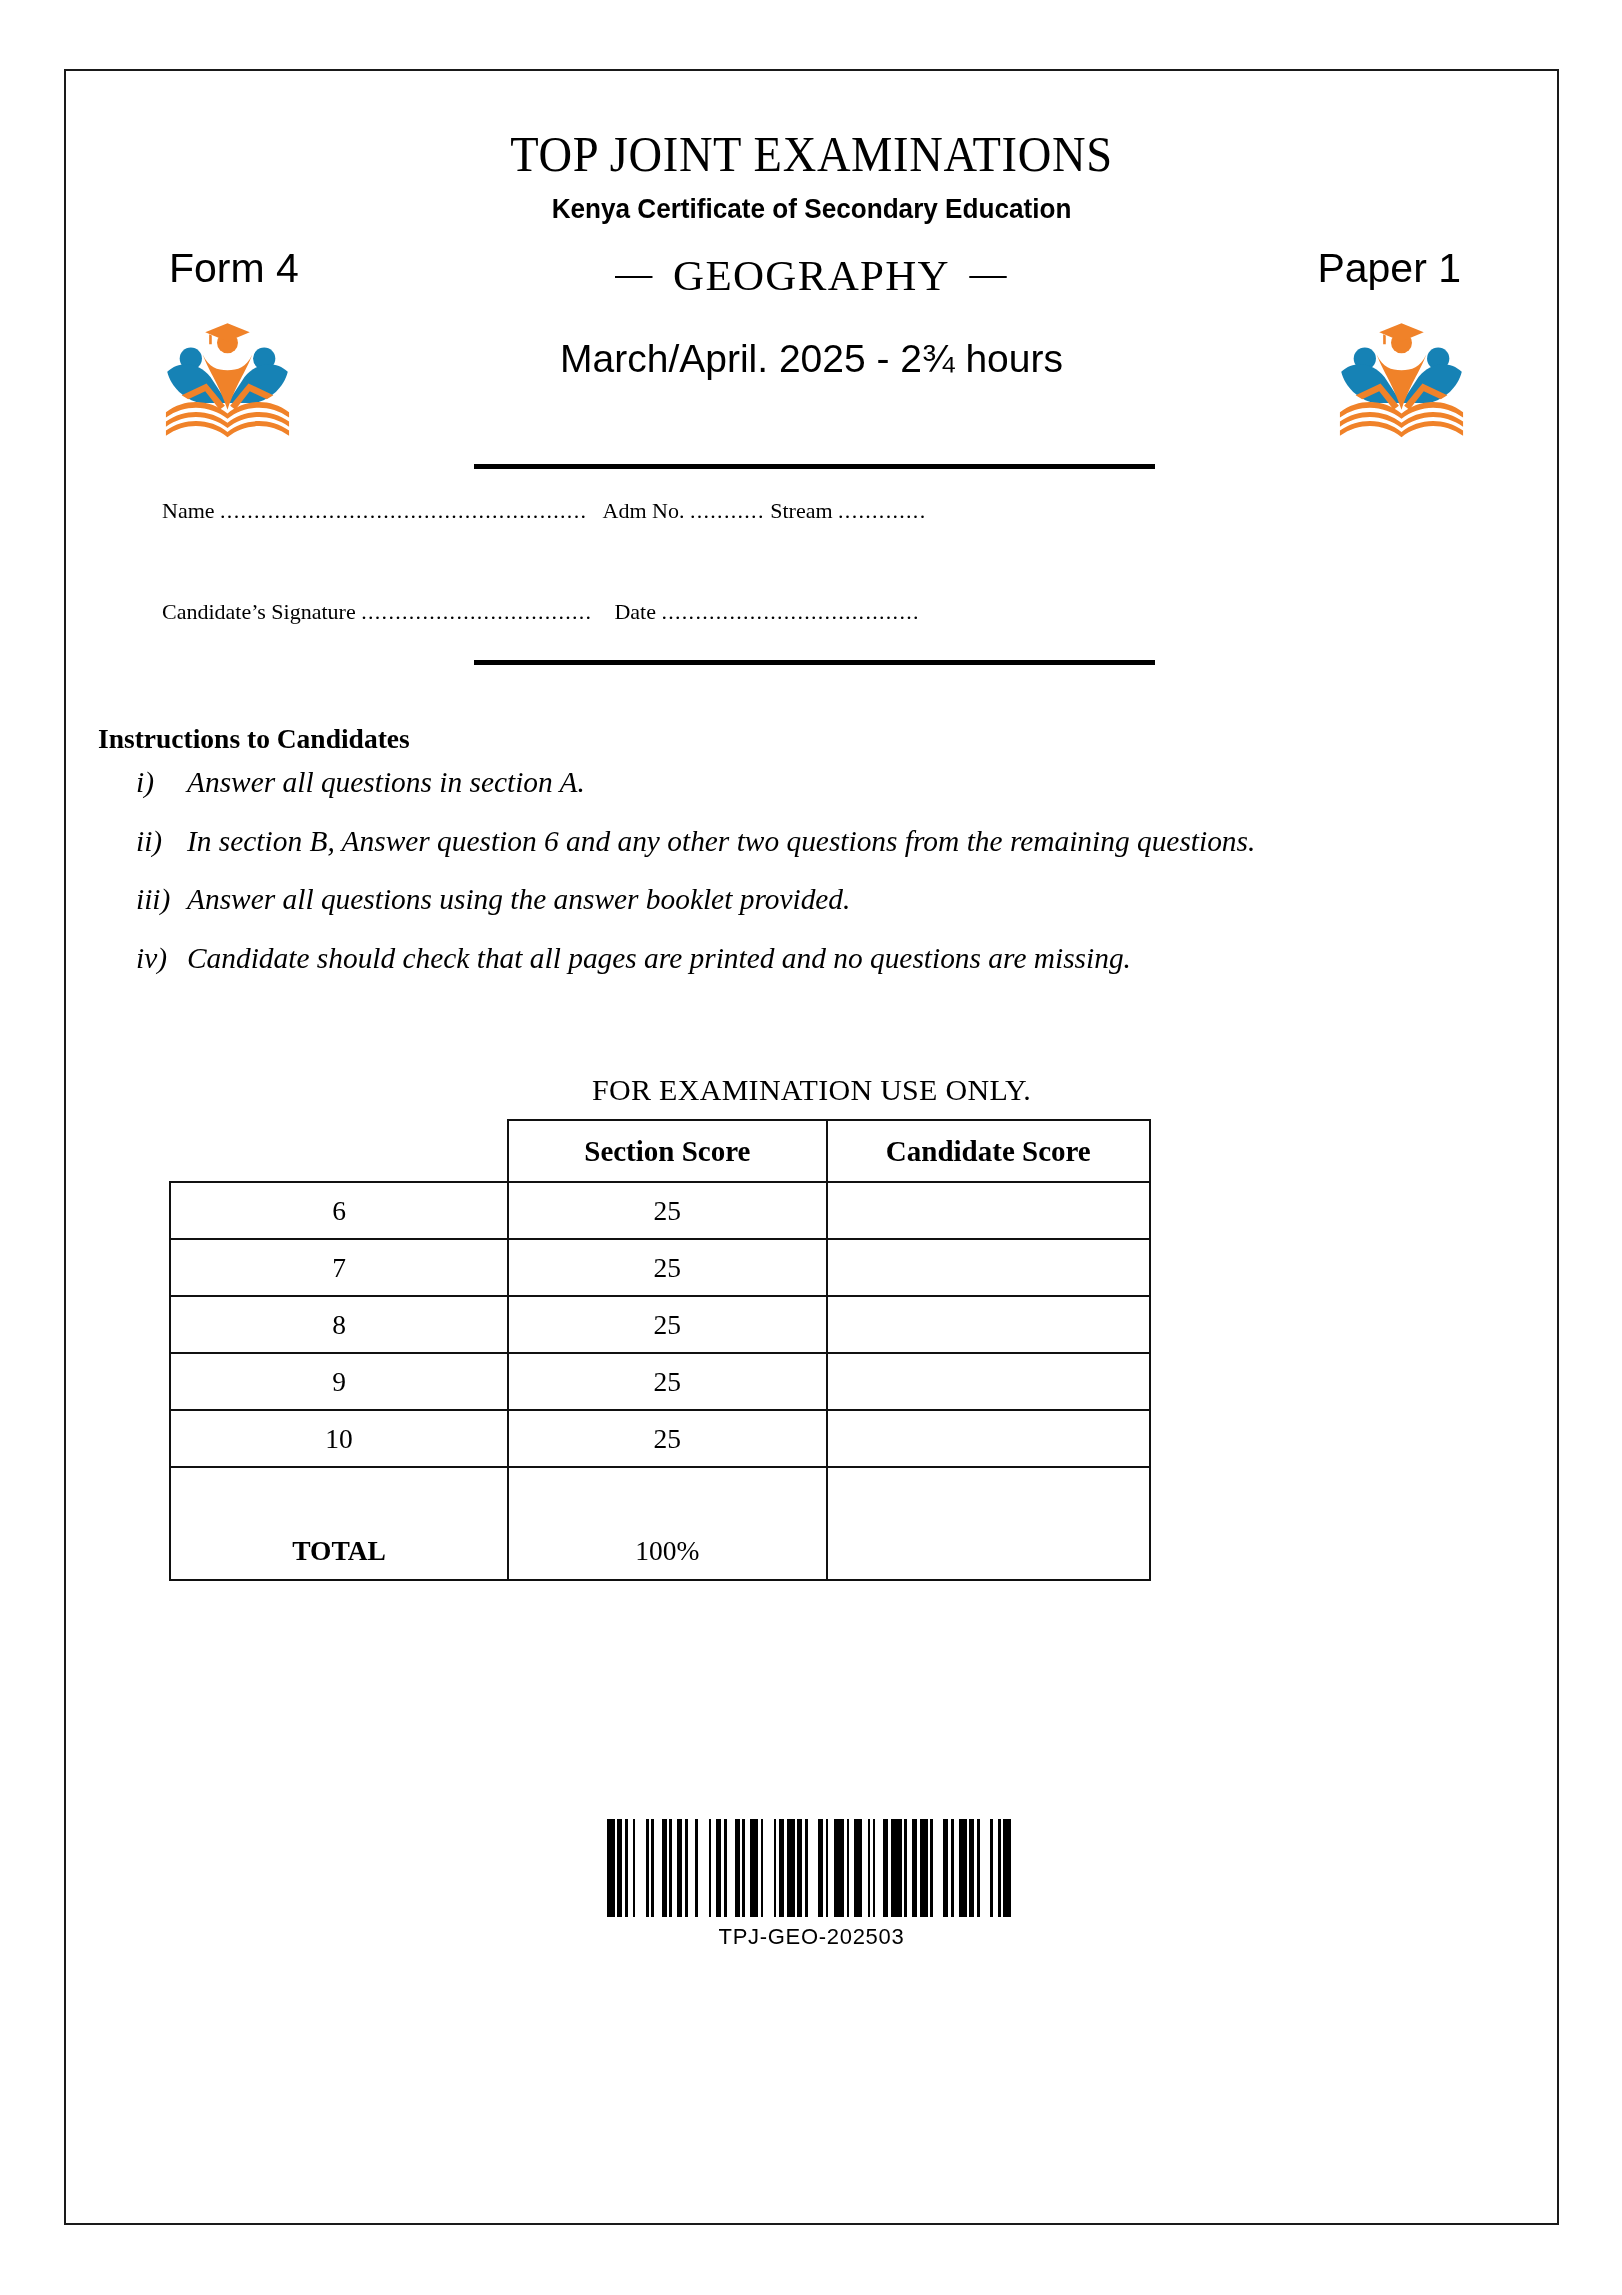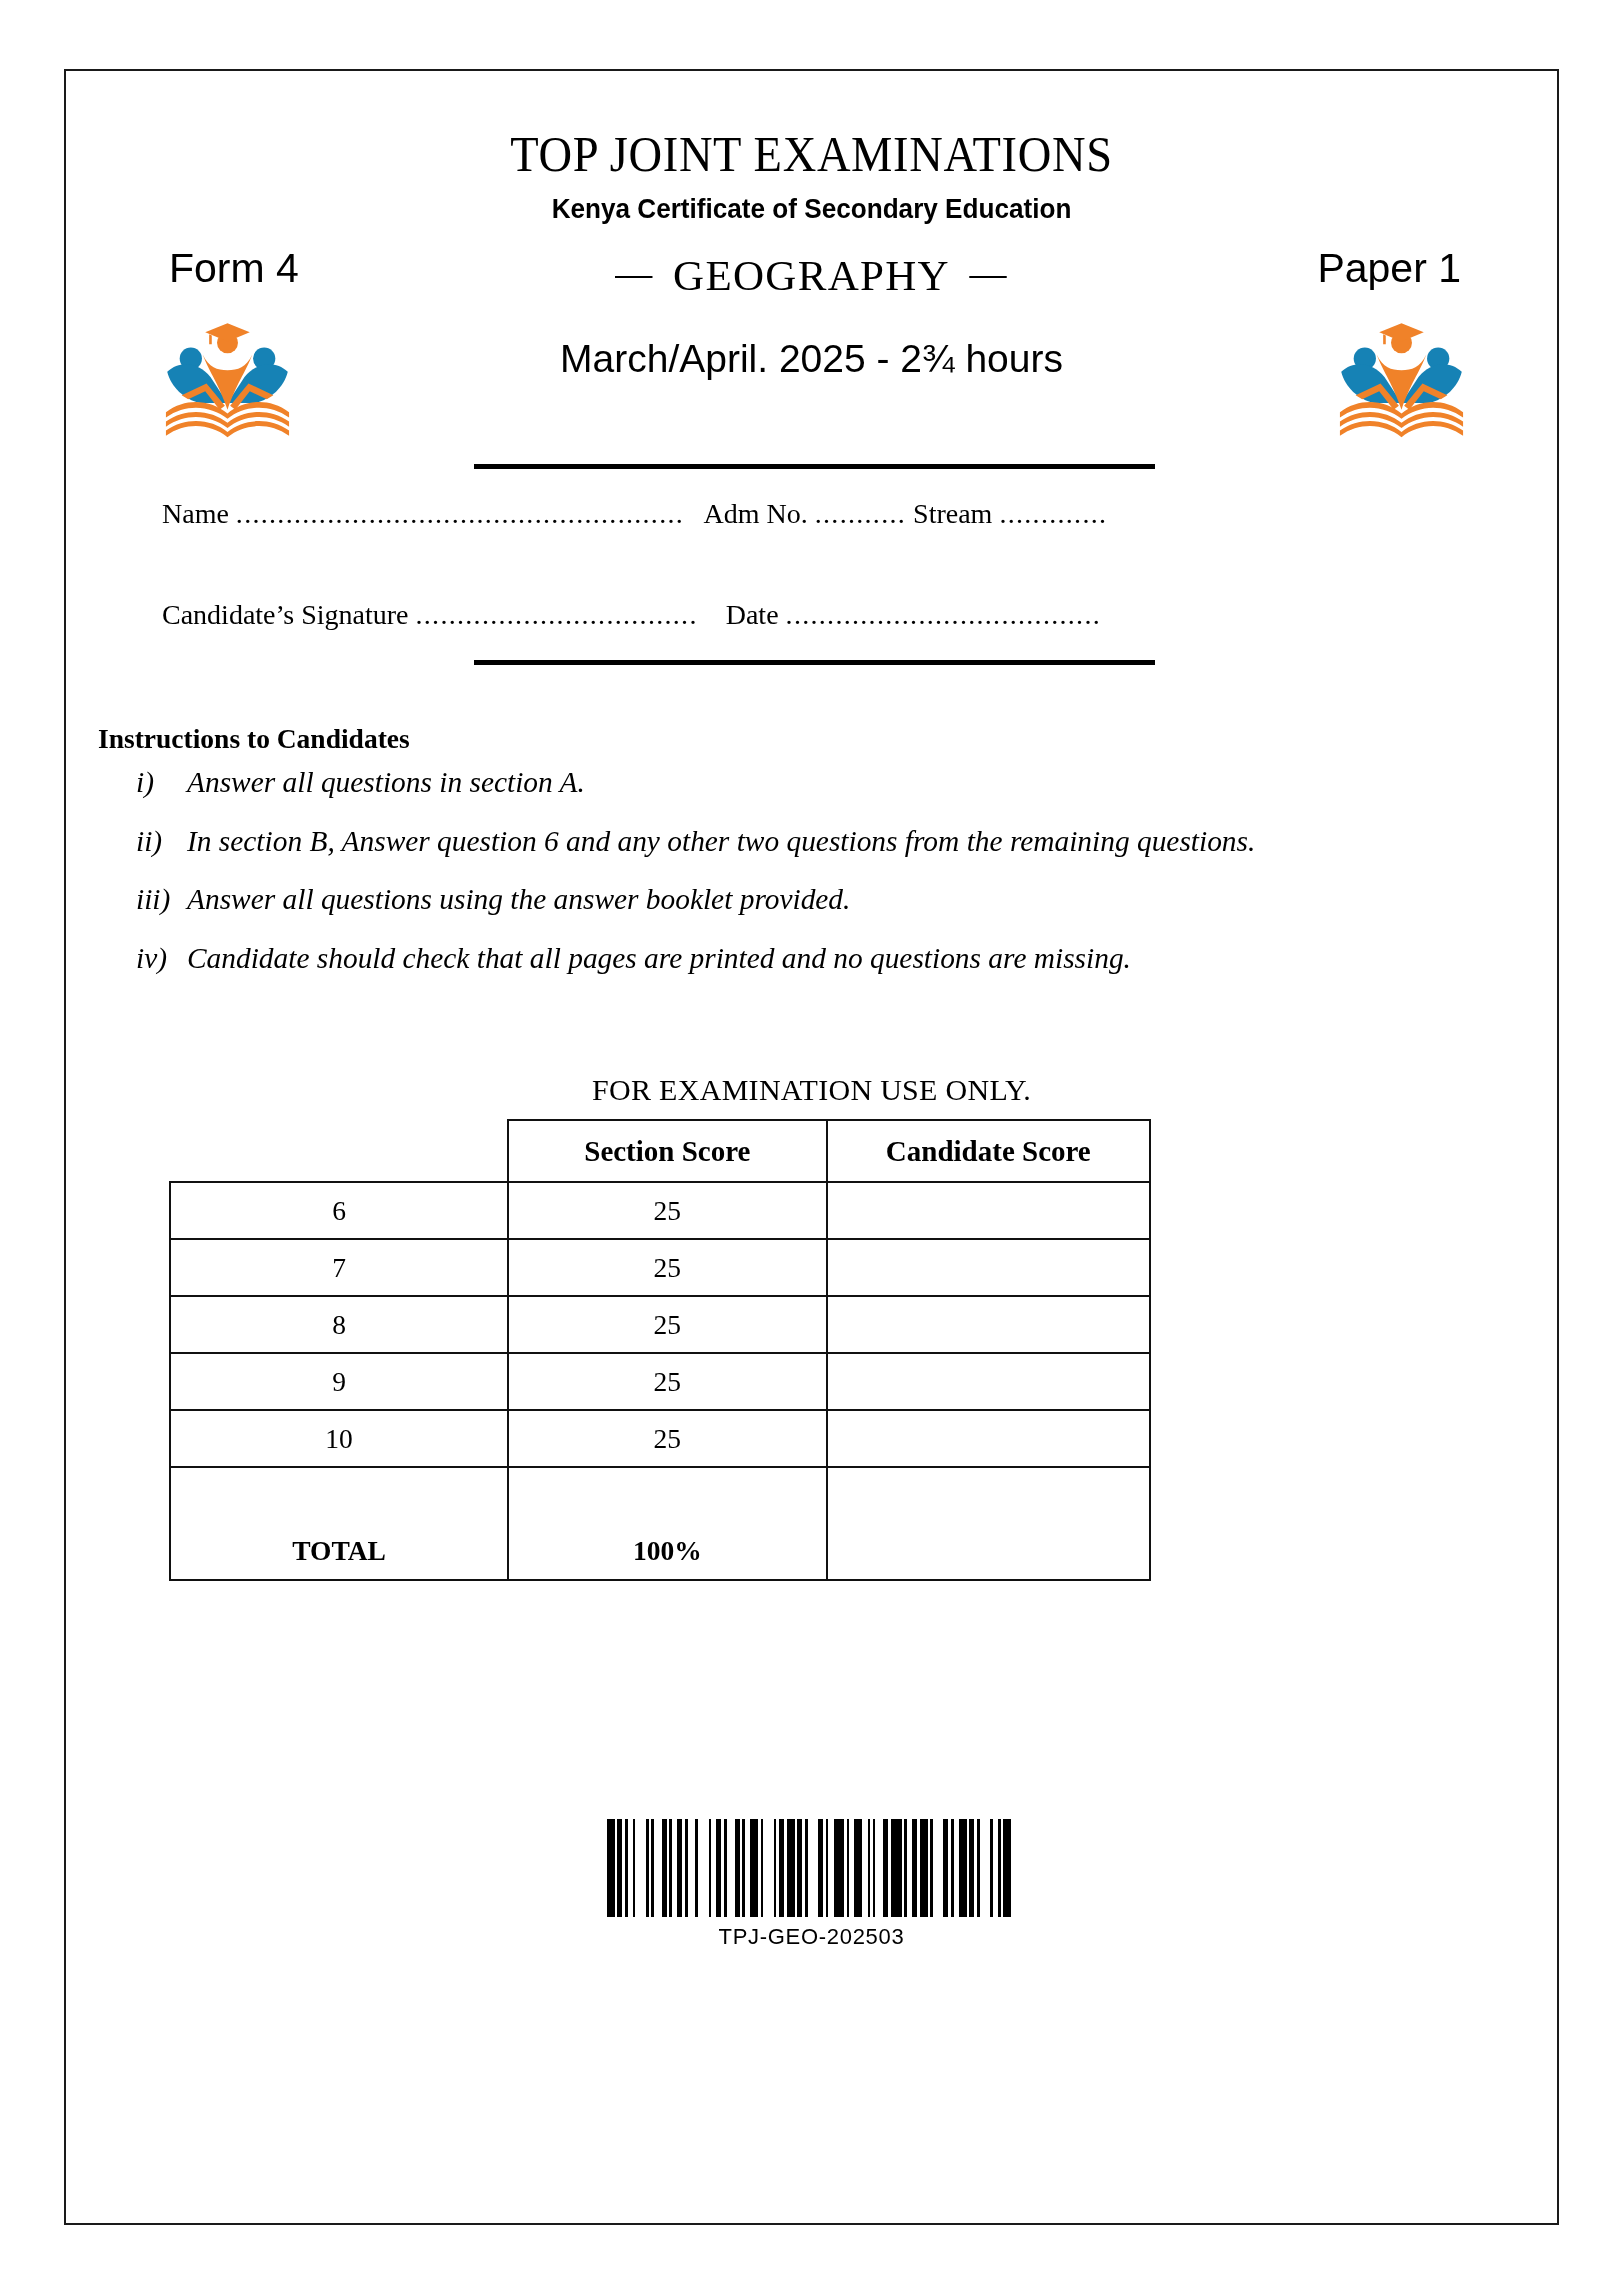--- a/index.html
+++ b/index.html
@@ -34,21 +34,21 @@
 
   .logo{position:absolute;width:131px;height:131px;top:245px;}
   .logo.left{left:98px;}
   .logo.right{right:92px;}
 
   .rule{position:absolute;left:410px;width:681px;height:5.2px;background:#000;}
   .rule-top{top:395px;}
   .rule-bot{top:591px;}
 
   .field-line{position:absolute;left:0;right:0;font-family:"Liberation Serif",serif;
-              font-size:28px;}
+              font-size:22px;}
   .field-name{top:429px;padding-left:98px;}
   .field-sig{top:530px;padding-left:98px;}
   .dots{letter-spacing:1.3px;}
 
   
   .instr-head{position:absolute;left:34px;top:654px;
               font-family:"Liberation Serif",serif;font-weight:700;font-size:27.5px;}
   .instr-list{position:absolute;left:72px;top:697px;right:26px;}
   .instr-item{display:flex;margin-bottom:25.5px;font-style:italic;font-size:29.4px;
               font-family:"Liberation Serif",serif;}
@@ -66,21 +66,21 @@
   table.score col.c1{width:34.5%;}
   table.score col.c2{width:32.5%;}
   table.score col.c3{width:33%;}
   table.score td{border:2px solid #111;text-align:center;vertical-align:middle;
                  height:55px;padding:0;}
   table.score tr.head td{height:60px;font-weight:700;font-size:29px;}
   table.score tr.head td.blank{border:none;}
   table.score td.lbl{font-weight:700;}
   table.score tr.total td{height:99px;vertical-align:bottom;padding-bottom:11.8px;
                           font-weight:700;}
-  table.score tr.total td.pct{font-weight:700;}
+  table.score tr.total td.pct{font-weight:400;}
 
   
   .barcode{position:absolute;left:0;right:0;top:1741px;text-align:center;}
   .bars{display:inline-block;height:98px;line-height:0;font-size:0;}
   .bars i{display:inline-block;height:98px;background:#000;vertical-align:top;}
   .bc-text{margin-top:6.5px;font-family:"Liberation Sans",sans-serif;font-size:22px;
            letter-spacing:0.7px;}
 </style>
 </head>
 <body>

